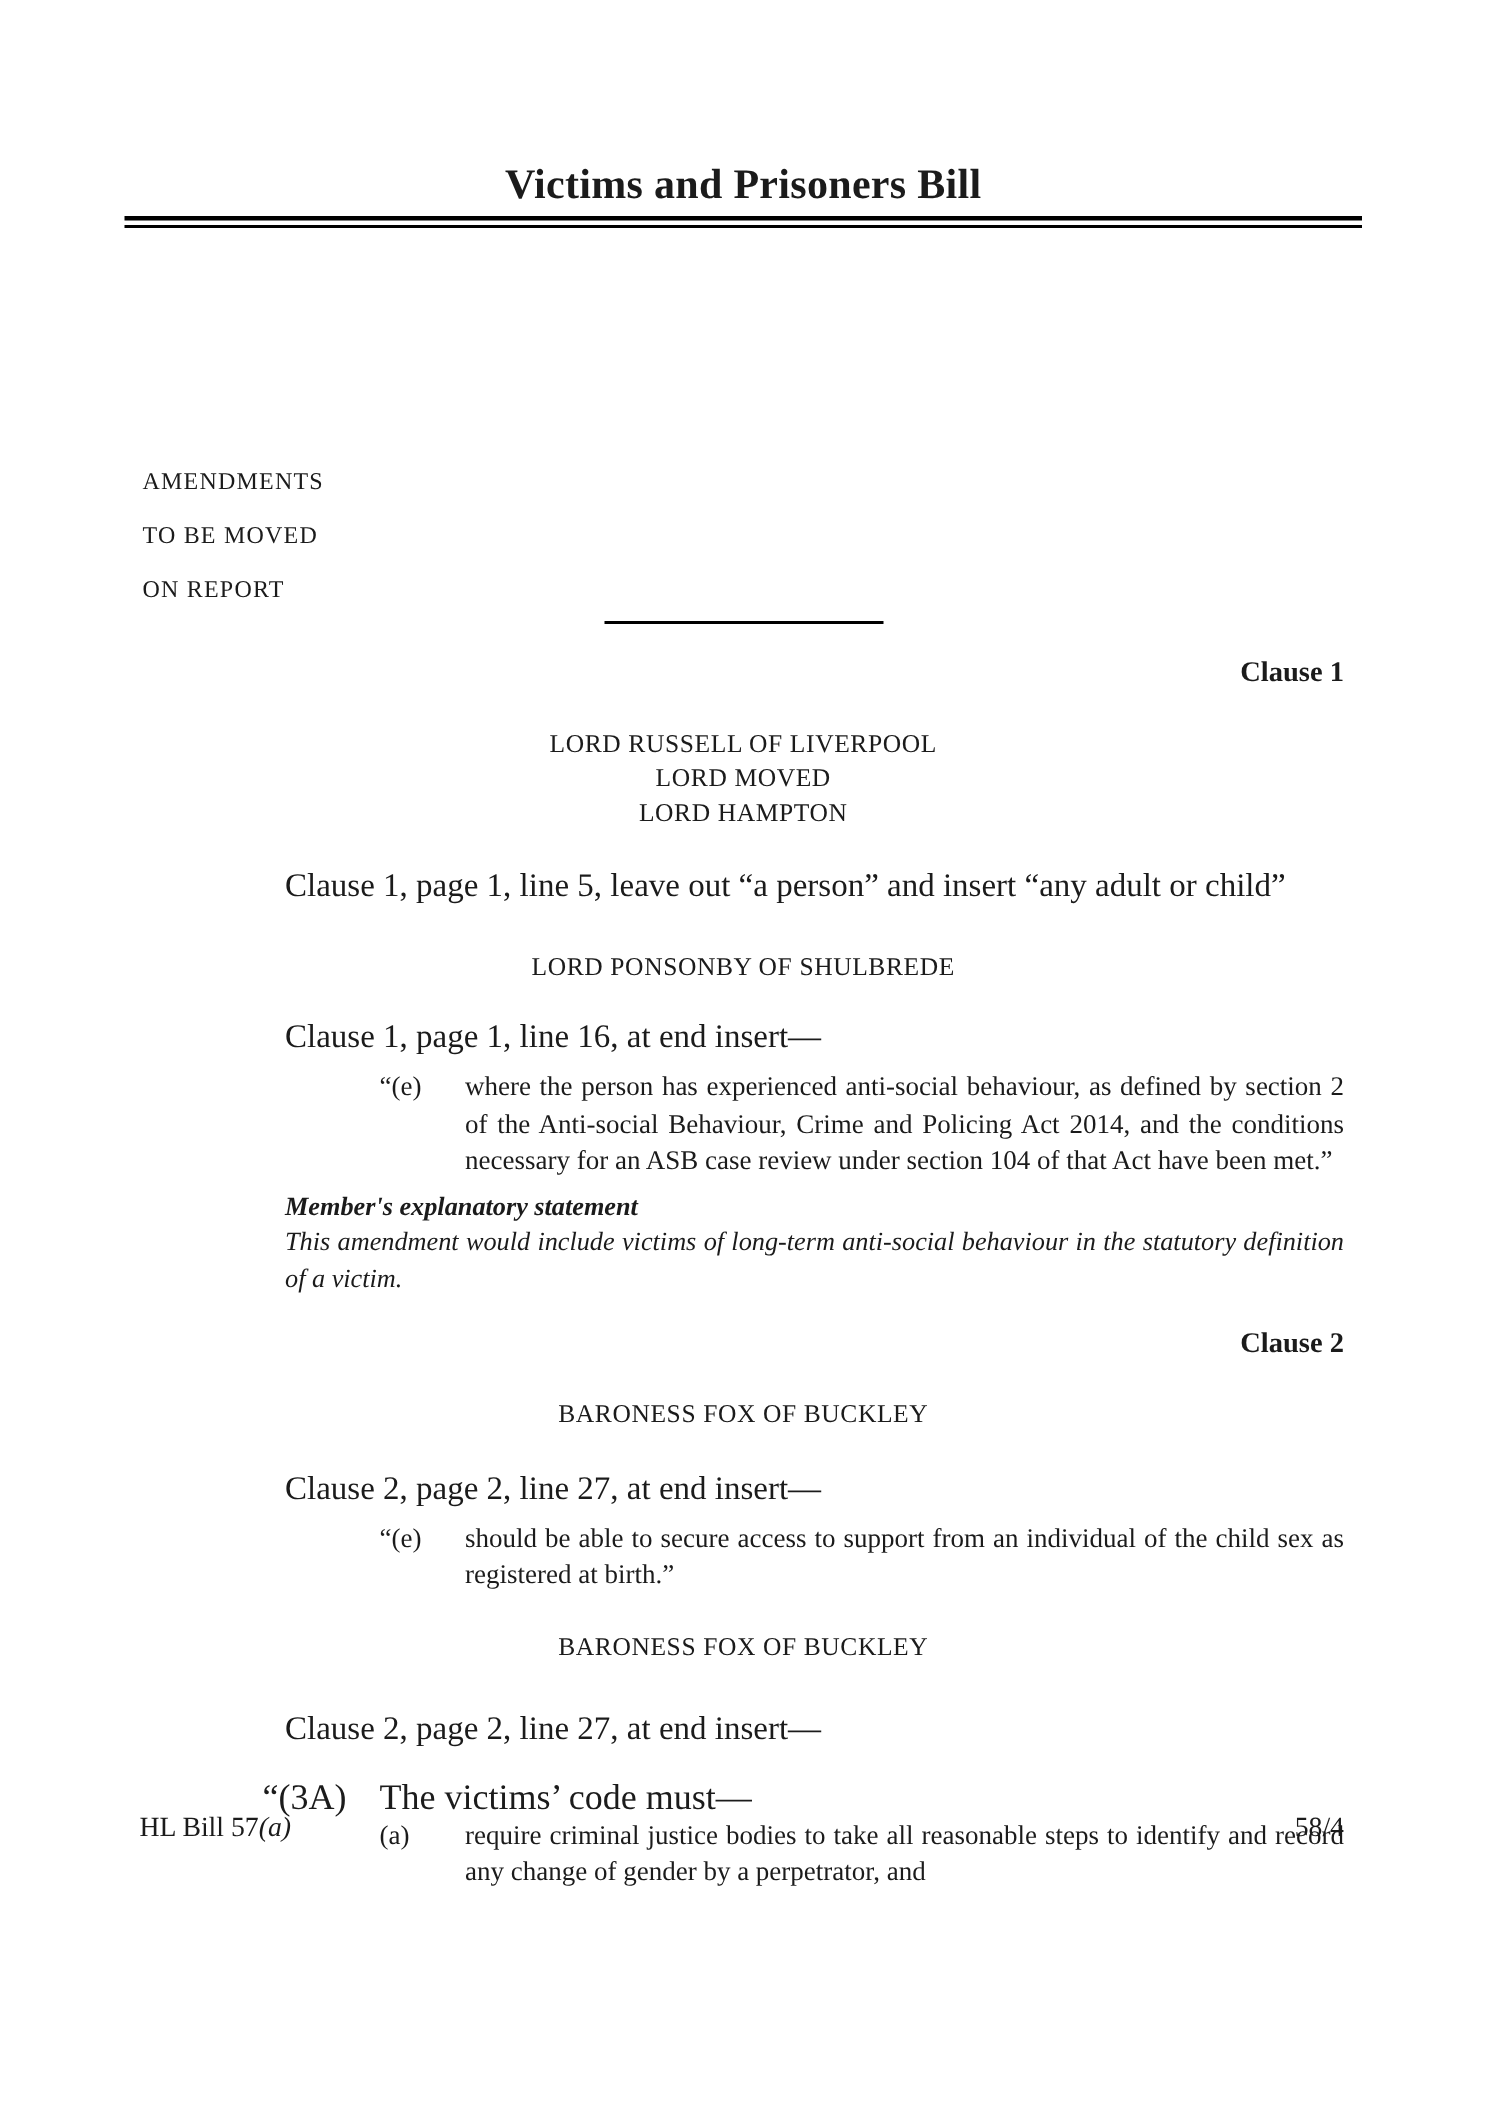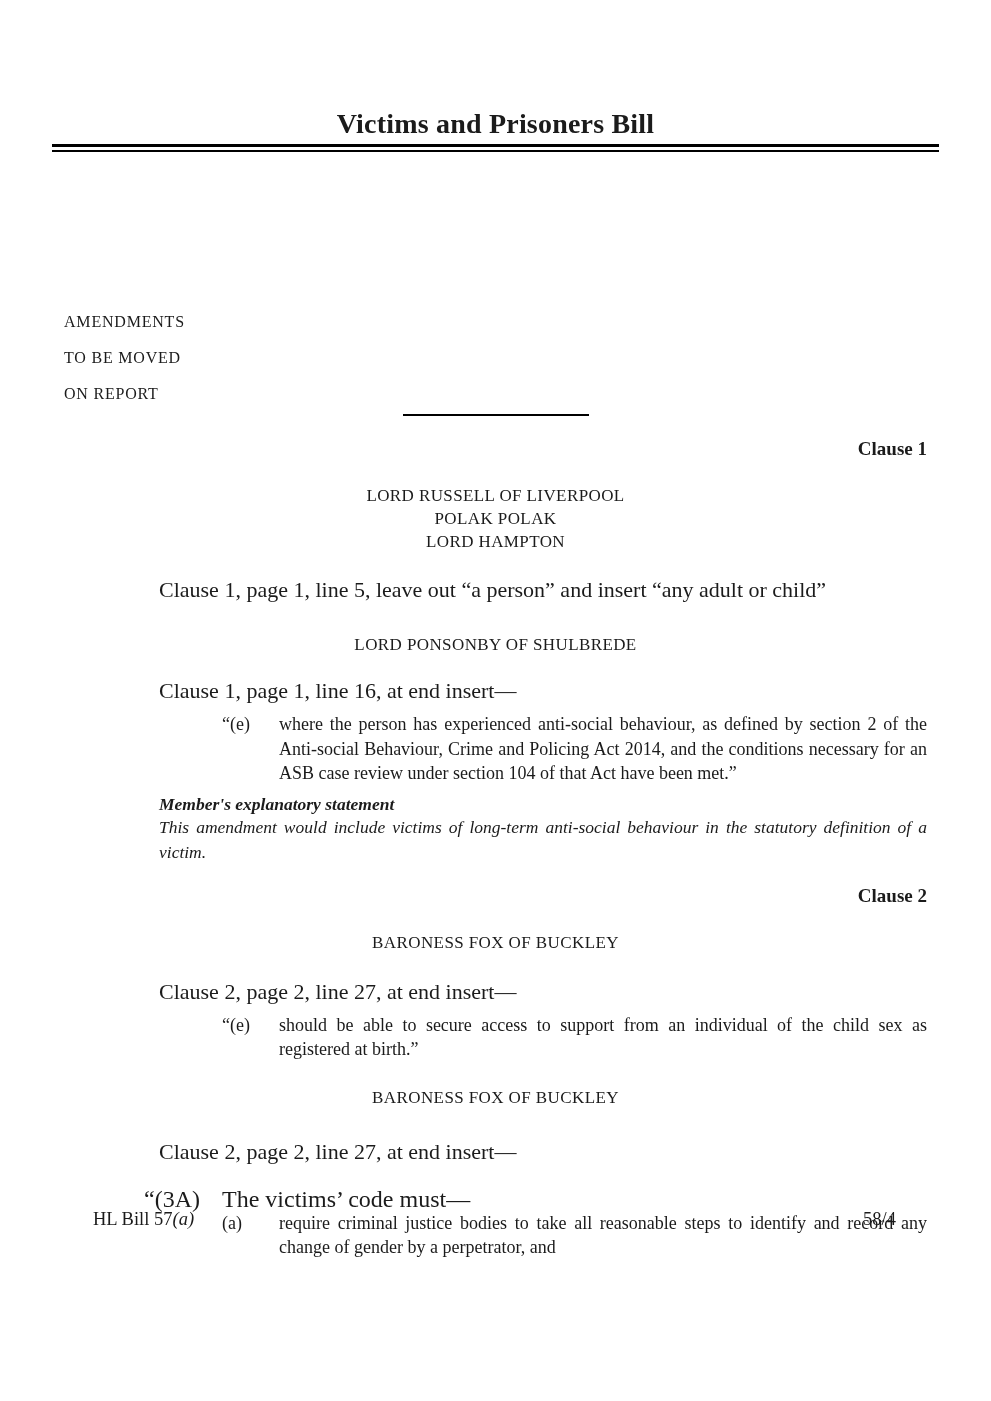--- a/index.html
+++ b/index.html
@@ -5,21 +5,21 @@
   html, body {
     margin: 0;
     padding: 0;
     background: #ffffff;
   }
   .page {
     position: relative;
     width: 991px;
     height: 1401px;
     box-sizing: border-box;
-    padding: 0 64px;
+    padding: 0 95px;
     background: #ffffff;
     color: #1b1b1b;
     font-family: "Liberation Serif", "DejaVu Serif", serif;
     overflow: hidden;
   }
   .doc-title {
     padding-top: 108px;
     text-align: center;
     font-size: 28px;
     font-weight: bold;
@@ -137,21 +137,21 @@
     <div class="preamble-line">AMENDMENTS</div>
     <div class="preamble-line">TO BE MOVED</div>
     <div class="preamble-line">ON REPORT</div>
     <div class="preamble-underline"></div>
   </div>
 
   <div class="clause-heading">Clause 1</div>
 
   <div class="sponsors">
     <div>LORD RUSSELL OF LIVERPOOL</div>
-    <div>POLAK POLAK</div>
+    <div>LORD MOVED</div>
     <div>LORD HAMPTON</div>
   </div>
 
   <div class="instruction mt-instr1">Clause 1, page 1, line 5, leave out “a person” and insert “any adult or child”</div>
 
   <div class="sponsors mt-sponsors2">
     <div>LORD PONSONBY OF SHULBREDE</div>
   </div>
 
   <div class="instruction mt-instr2">Clause 1, page 1, line 16, at end insert—</div>

